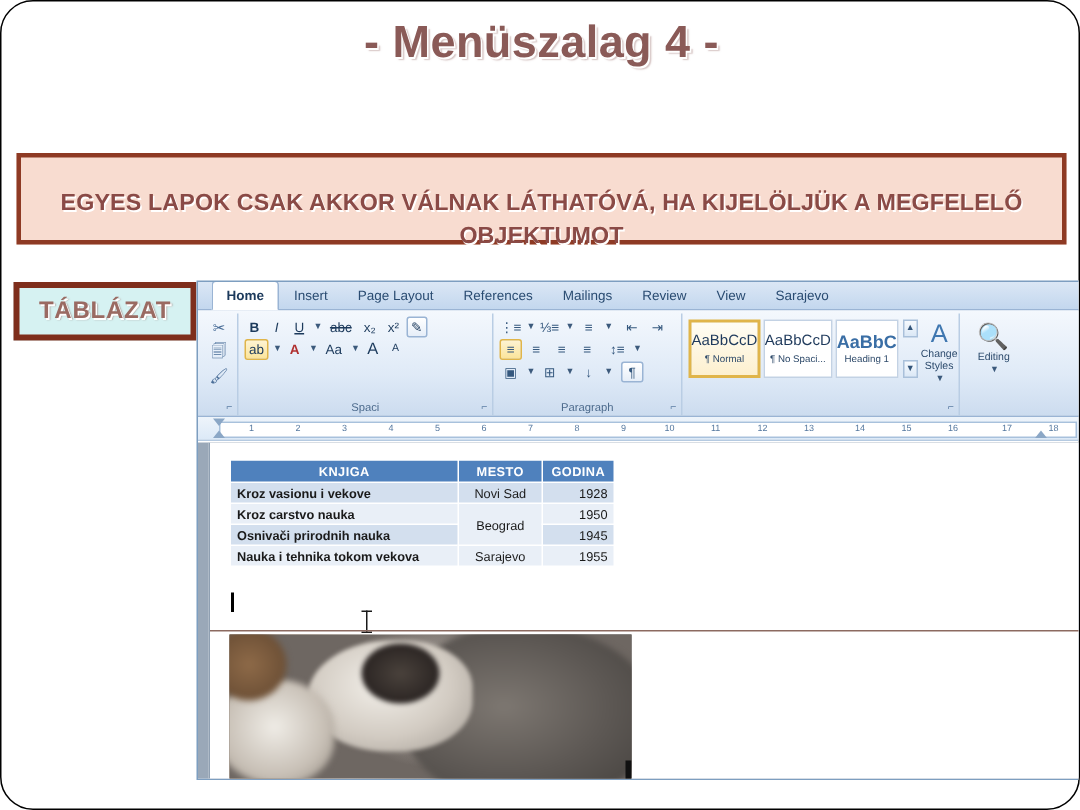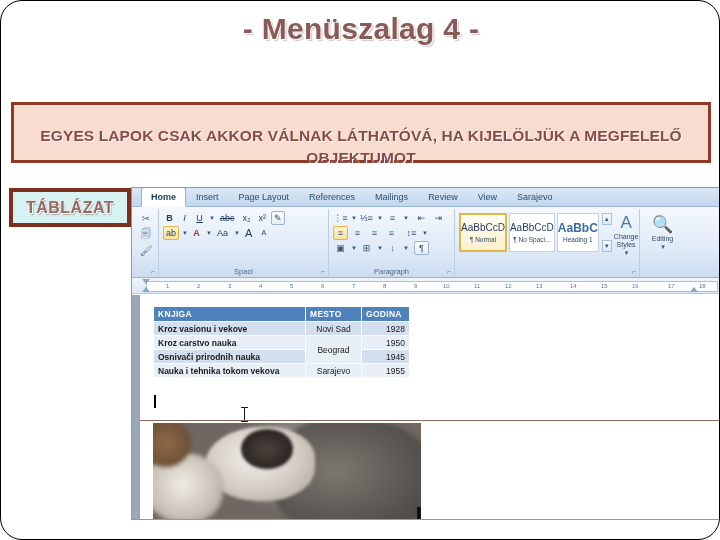--- a/index.html
+++ b/index.html
@@ -290,21 +290,21 @@
     border-collapse: collapse;
     font-size: 8.5px;
     font-weight: bold;
     color: #1a1a1a;
   }
   #doc-table th {
     background: #4F81BD;
     color: #ffffff;
     font-size: 8.5px;
     font-weight: bold;
-    text-align: left;
+    text-align: center;
     padding: 2px 4px;
     border: 1px solid #ffffff;
     letter-spacing: .3px;
   }
   #doc-table td {
     border: 1px solid #ffffff;
     padding: 1.5px 4px;
     background: #D3DFEE;
     white-space: nowrap;
   }

